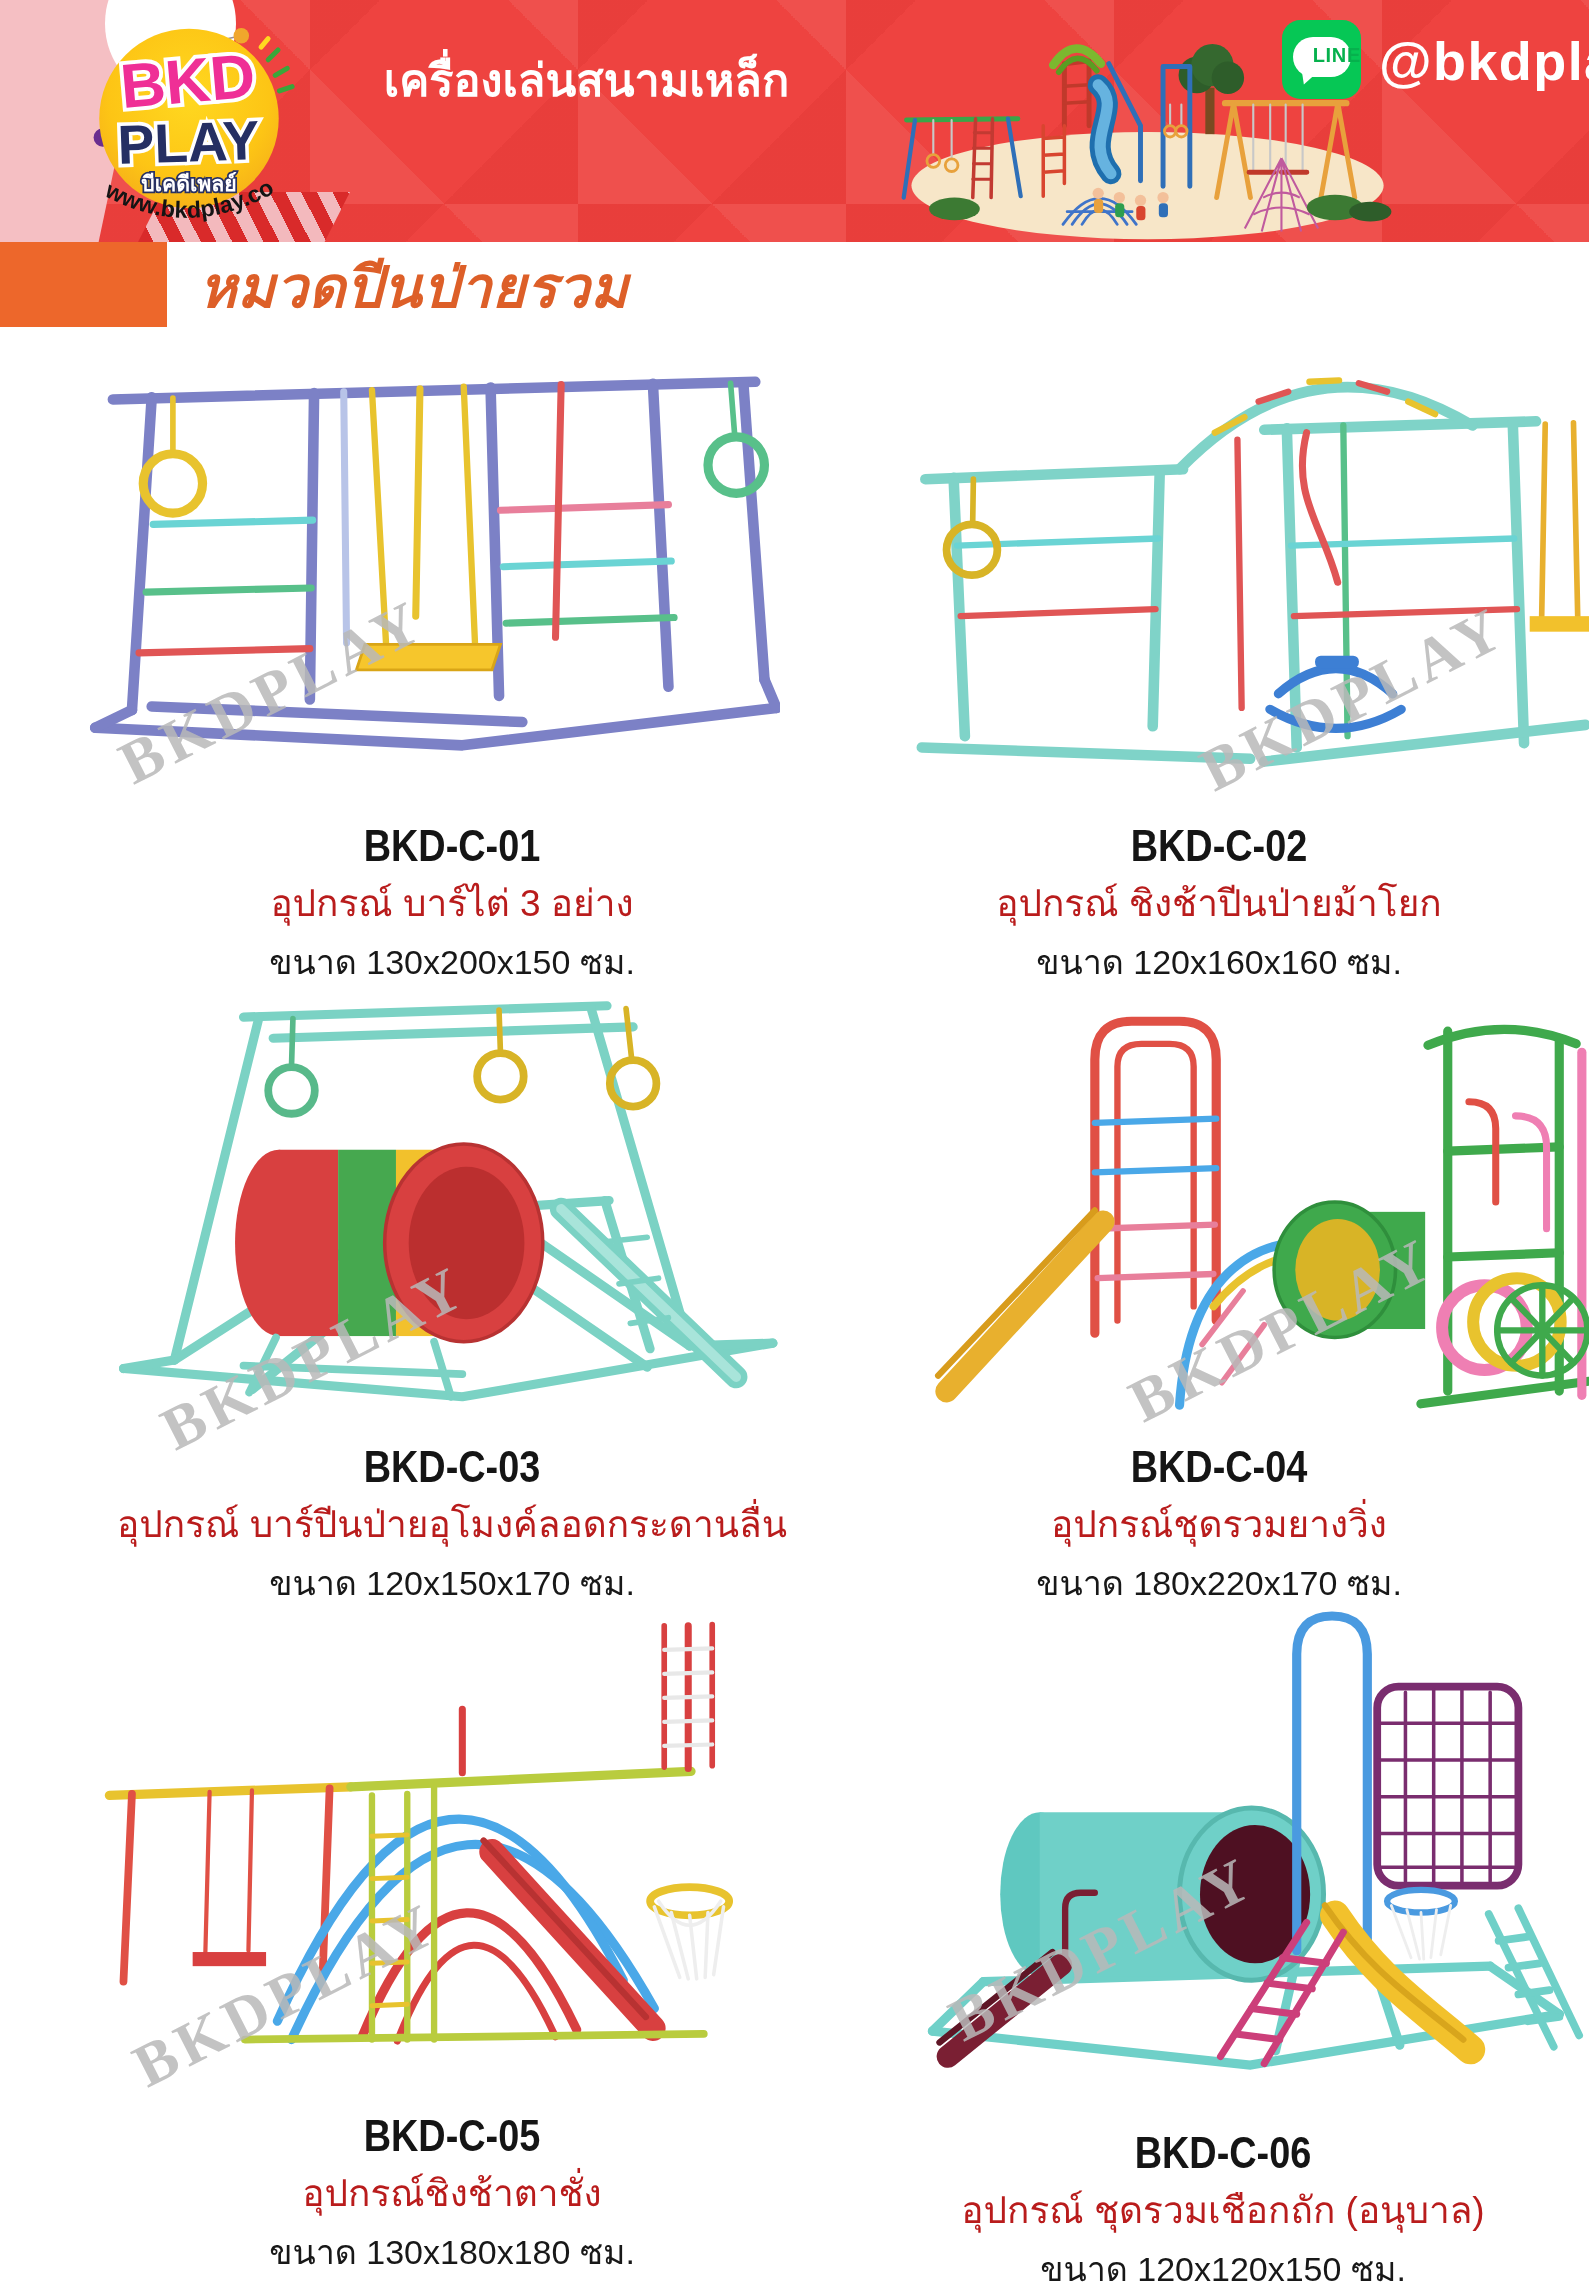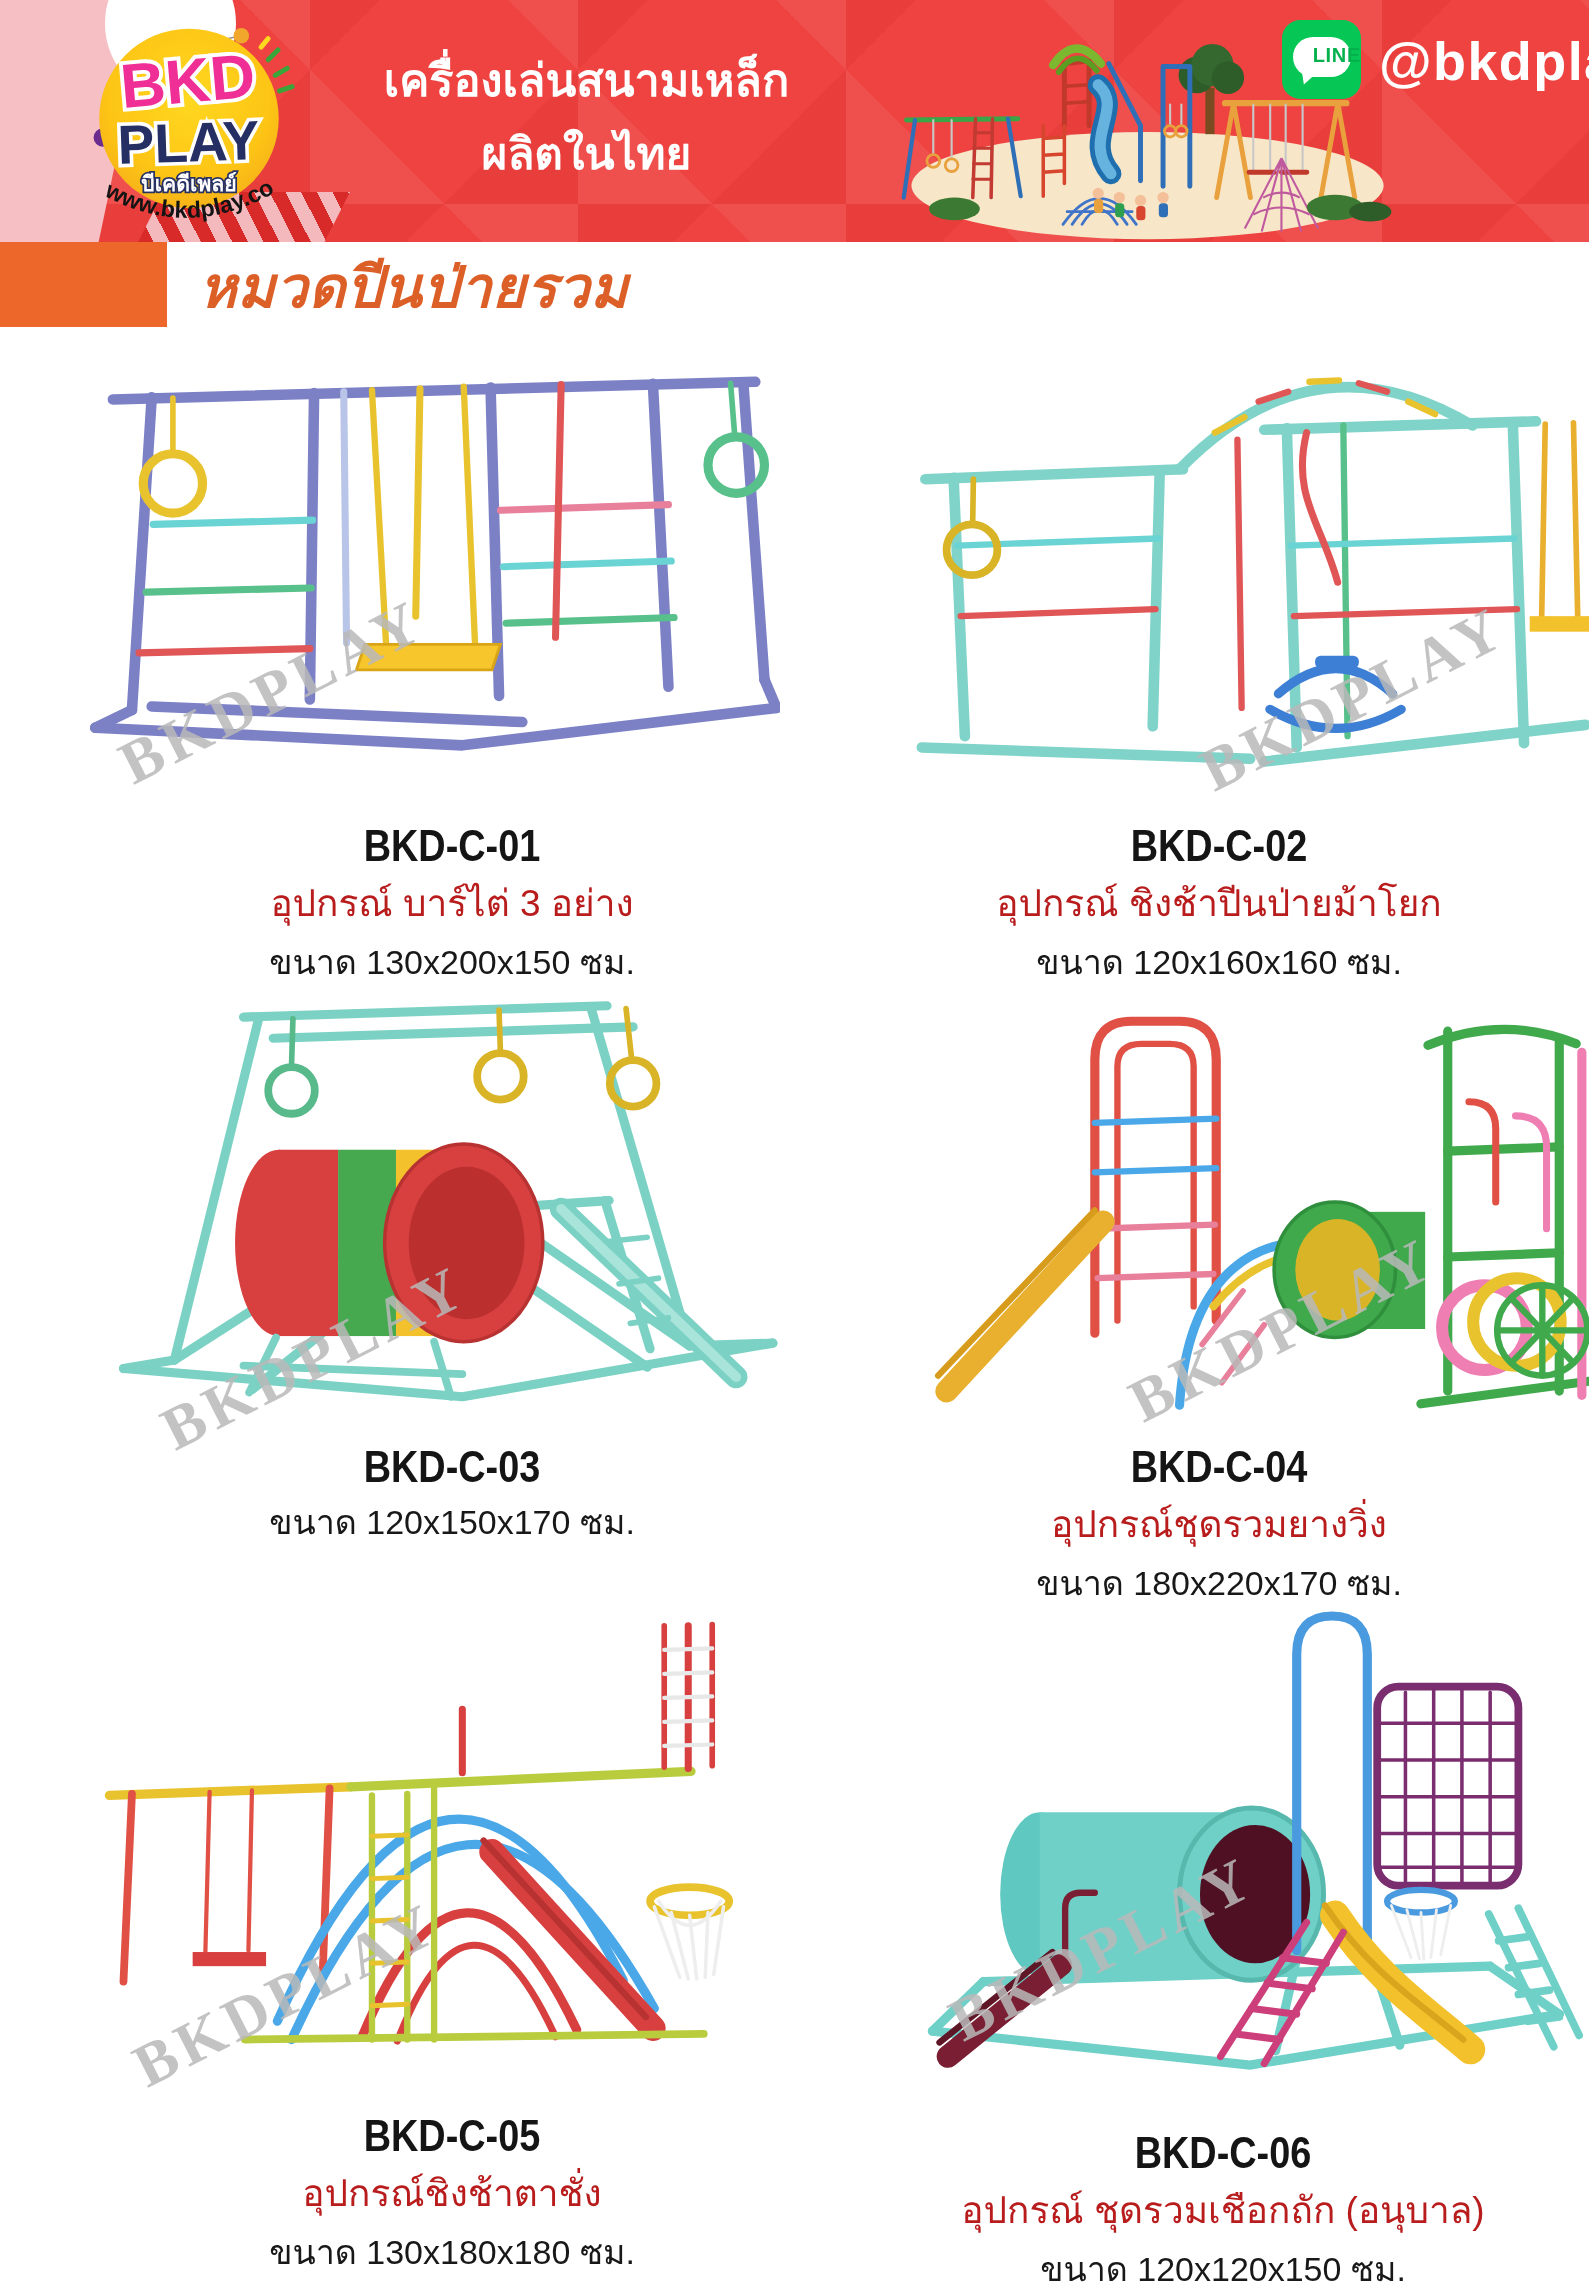--- a/index.html
+++ b/index.html
@@ -91,21 +91,20 @@
         <text x="150" y="248" text-anchor="middle" font-size="30" font-weight="bold" fill="#ffffff" stroke="#283163" stroke-width="5" paint-order="stroke">บีเคดีเพลย์</text>
         <path id="urlArc" d="M 26 252 Q 150 322 278 246" fill="none"></path>
         <text font-size="33" font-weight="bold" fill="#141414">
           <textPath href="#urlArc" startOffset="4">www.bkdplay.com</textPath>
         </text>
       </svg>
     </div>
 
     <div class="hero-title">
       <div class="t1">เครื่องเล่นสนามเหล็ก</div>
-      <div class="t2">ผลิตในไทย</div>
     </div>
 
     <svg class="playground-illo" viewBox="0 0 720 315">
       <ellipse cx="370" cy="235" rx="335" ry="76" fill="#f7e6c8"></ellipse>
 
       <g>
         <rect x="452" y="96" width="13" height="66" fill="#7a4a21"></rect>
         <circle cx="440" cy="78" r="26" fill="#2e5d2a"></circle>
           <circle cx="462" cy="64" r="30" fill="#35682f"></circle>
           <circle cx="484" cy="82" r="23" fill="#2e5d2a"></circle>
@@ -292,20 +291,21 @@
         <path d="M296 566 L258 644 M520 572 L544 650 M250 606 L560 618"></path>
       </g>
       <path d="M700 384 L948 622" stroke="#7bd2c4" stroke-width="32"></path>
       <path d="M700 384 L948 622" stroke="#a8e4da" stroke-width="14"></path>
       <path d="M766 430 L822 424 M782 490 L838 482 M798 546 L852 538" stroke="#7bd2c4" stroke-width="8"></path>
     </svg>
     <div class="watermark" style="left:81px;top:385px;">BKDPLAY</div>
   </div>
   <div class="caption" style="left:99px;top:1439px;">
     <div class="code">BKD-C-03</div>
+    <div class="desc">อุปกรณ์ บาร์ปีนป่ายอุโมงค์ลอดกระดานลื่น</div>
     <div class="size">ขนาด 120x150x170 ซม.</div>
   </div>
 
   <div class="figure" style="left:883px;top:938px;width:706px;height:487px;">
     <svg viewBox="0 0 1000 690" fill="none" stroke-linecap="round">
       <path d="M300 560 L300 172 Q300 118 352 118 L420 118 Q472 118 472 172 L472 542" stroke="#e05045" stroke-width="13"></path>
       <path d="M332 542 L332 182 Q332 150 366 150 L406 150 Q440 150 440 182 L440 522" stroke="#e05045" stroke-width="9"></path>
       <path d="M300 262 L472 256 M300 332 L472 326" stroke="#4aa8e8" stroke-width="9"></path>
       <path d="M302 412 L470 406 M304 482 L468 476" stroke="#e87f9b" stroke-width="9"></path>
       <path d="M312 402 L90 642" stroke="#e8b02e" stroke-width="32"></path>

